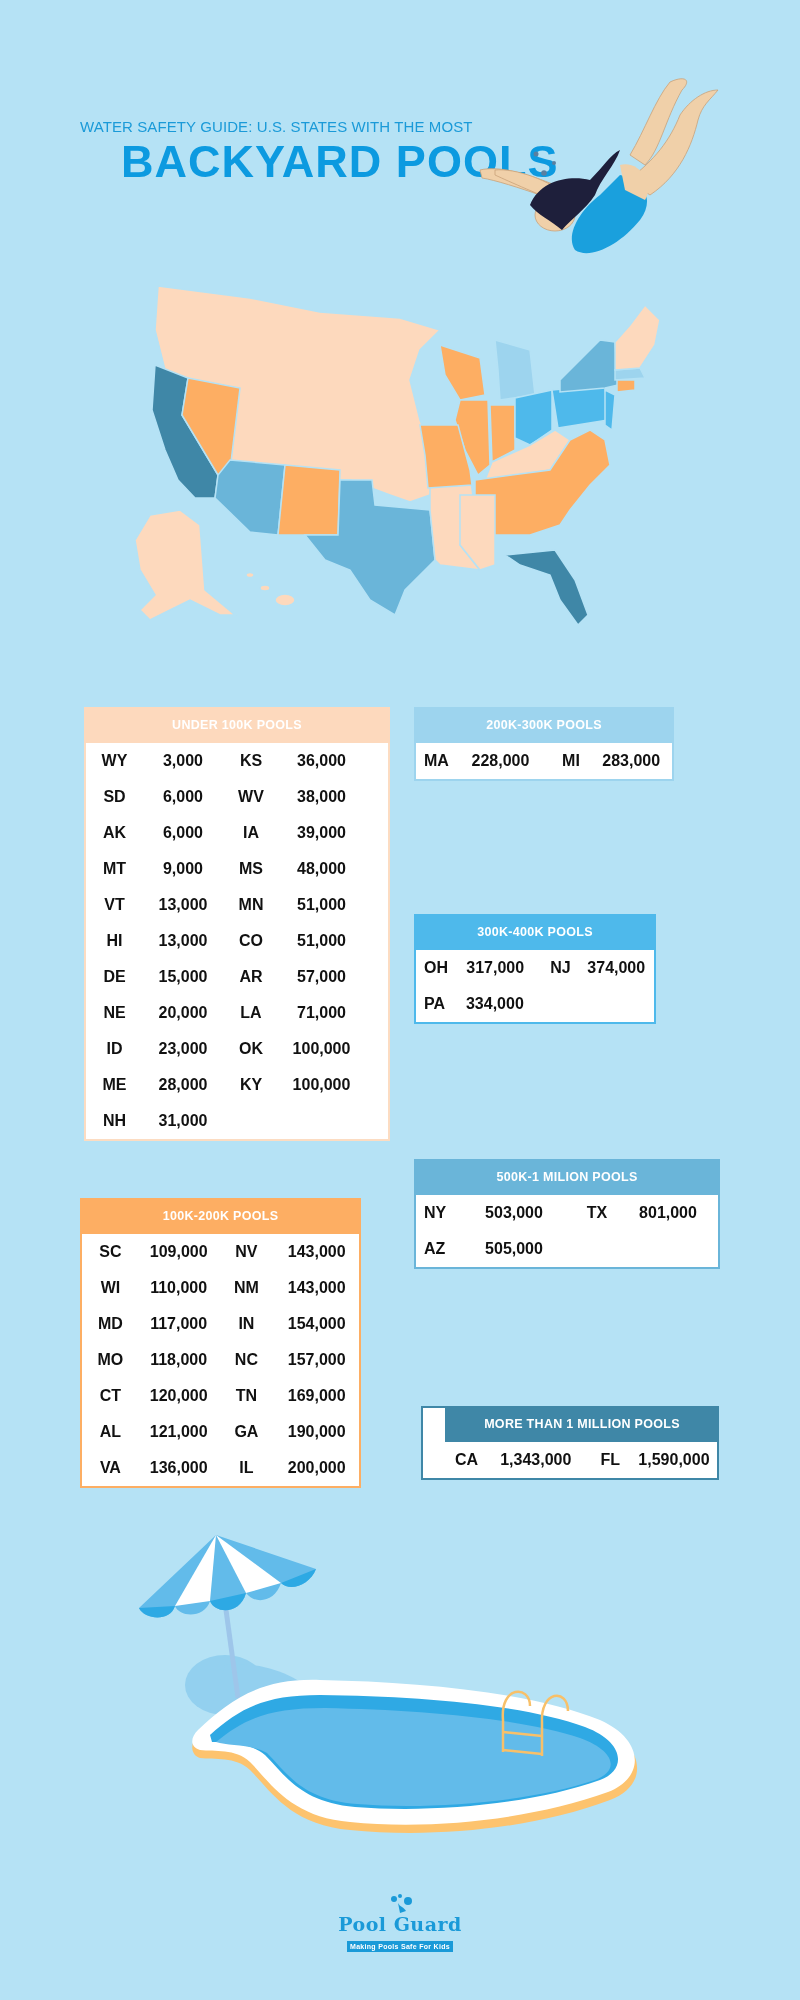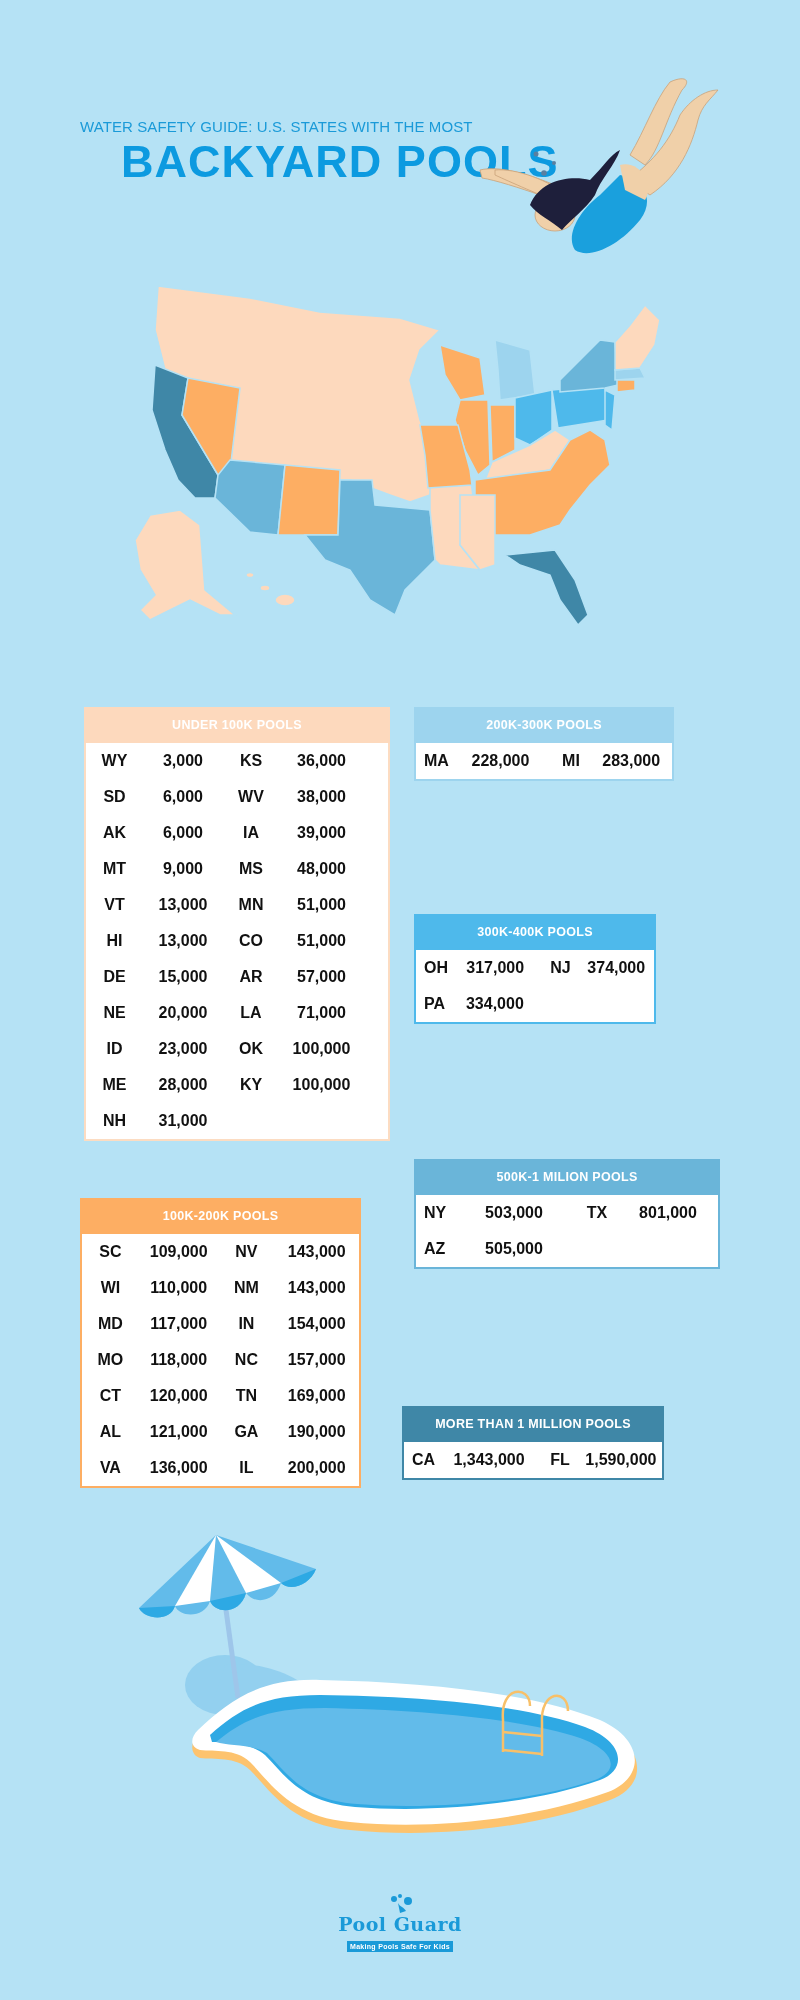--- a/index.html
+++ b/index.html
@@ -49,21 +49,21 @@
   .t-under { left: 84px; top: 707px; width: 306px; border-color: #fcdcc2; }
   .t-under .hdr { background: #fdd9bd; margin: -2px -2px 0 -2px; }
   .t-100 { left: 80px; top: 1172px; width: 281px; border-color: #fdae63; margin-top: 26px; }
   .t-100 .hdr { background: #fdae63; margin: -2px -2px 0 -2px; }
   .t-200 { left: 414px; top: 707px; width: 260px; border-color: #9dd4ee; }
   .t-200 .hdr { background: #9dd4ee; margin: -2px -2px 0 -2px; }
   .t-300 { left: 414px; top: 914px; width: 242px; border-color: #4eb9eb; }
   .t-300 .hdr { background: #4eb9eb; margin: -2px -2px 0 -2px; }
   .t-500 { left: 414px; top: 1159px; width: 306px; border-color: #6ab5d9; }
   .t-500 .hdr { background: #6ab5d9; margin: -2px -2px 0 -2px; }
-  .t-1m { left: 402px; top: 1406px; width: 262px; border-color: #3f87a7; }
+  .t-1m { left: 421px; top: 1406px; width: 298px; border-color: #3f87a7; padding-left: 24px; }
   .t-1m .hdr { background: #3f87a7; margin: -2px -2px 0 -2px; }
 
   .pool { position: absolute; left: 130px; top: 1520px; width: 540px; height: 330px; }
   .logo { position: absolute; left: 336px; top: 1893px; width: 128px; height: 52px; text-align: center; }
   .logo .name {
     font-family: "DejaVu Serif", serif; font-weight: bold; font-size: 19px;
     color: #1a9ad8; line-height: 22px; margin-top: 20px; letter-spacing: 0.5px;
   }
   .logo .tag {
     background: #1a9ad8; color: #fff; font-size: 7px; font-weight: bold;

